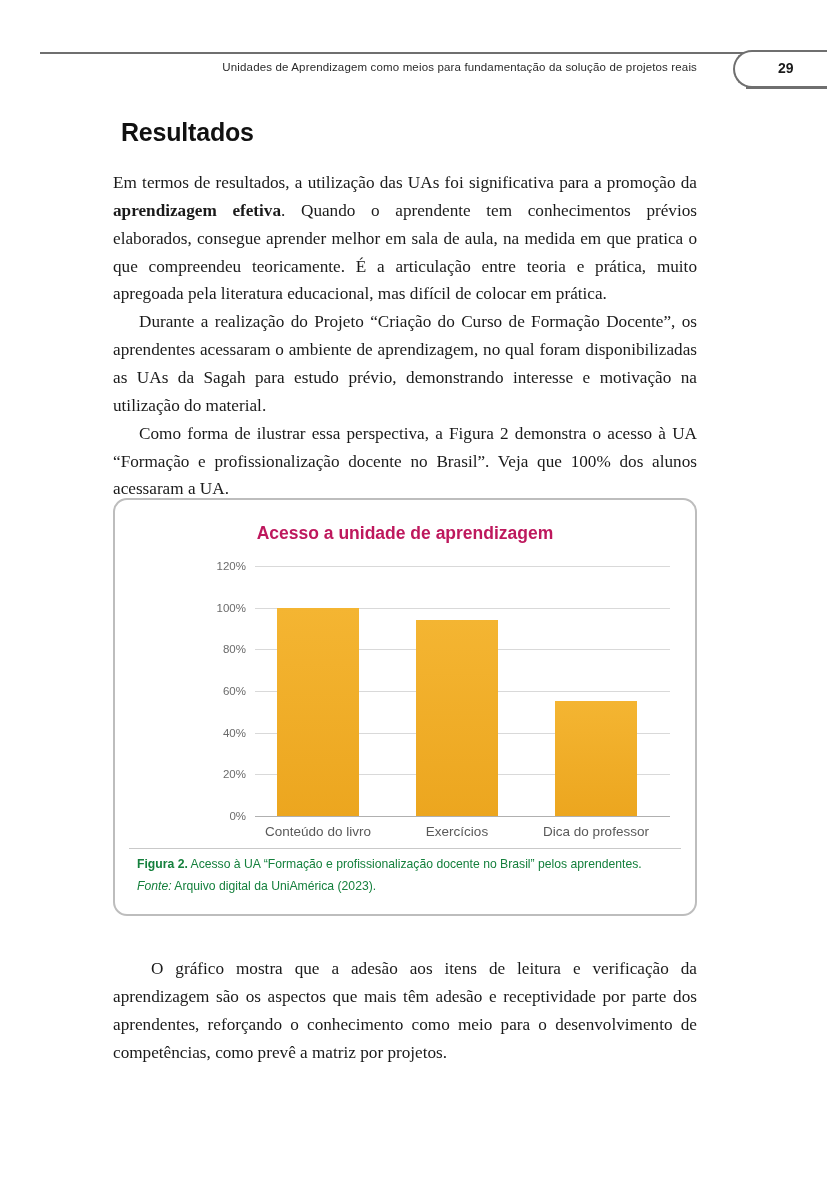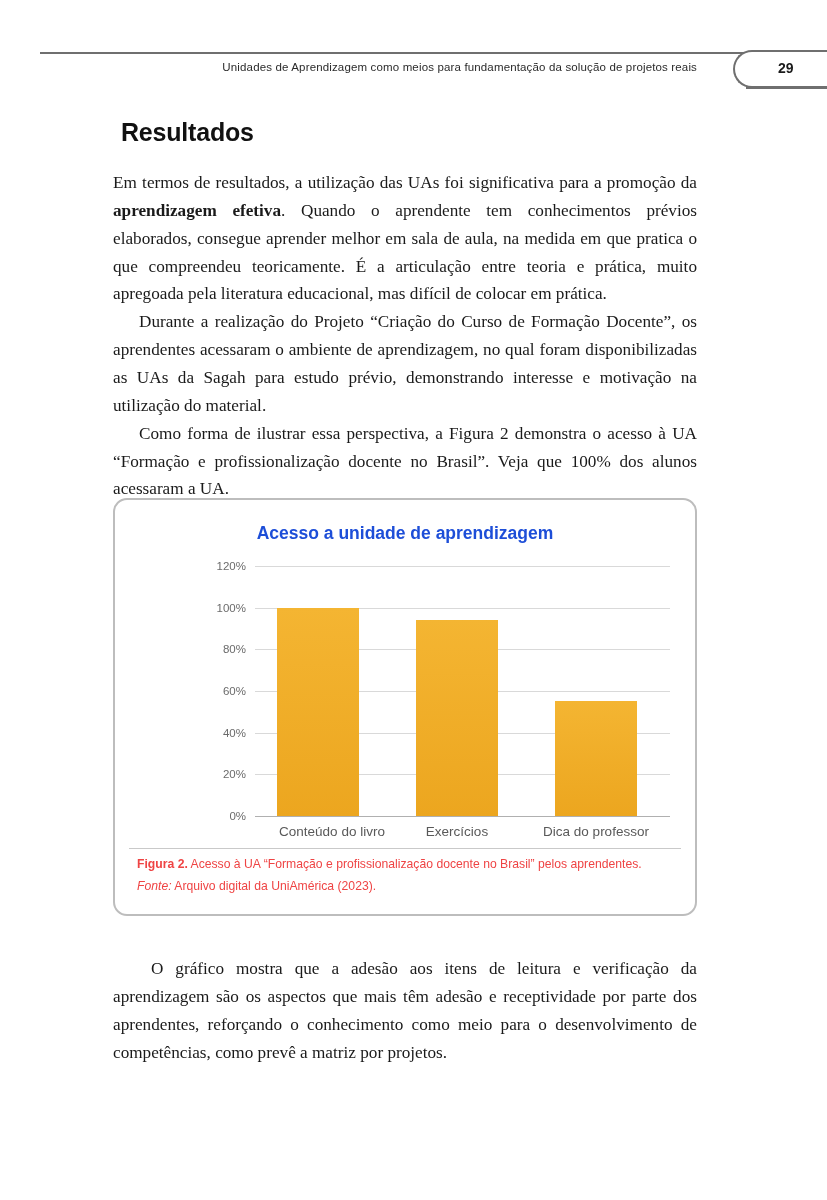--- a/index.html
+++ b/index.html
@@ -127,21 +127,21 @@
   }
   .chart-title {
     position: absolute;
     top: 23px;
     left: 0;
     width: 580px;
     text-align: center;
     font-family: "Liberation Sans", sans-serif;
     font-weight: bold;
     font-size: 17.5px;
-    color: #1d4ed8;
+    color: #be185d;
   }
   .plot {
     position: absolute;
     left: 140px;
     top: 66px;
     width: 415px;
     height: 250px;
   }
   .gridline {
     position: absolute;
@@ -190,21 +190,21 @@
     background: #c9c9c9;
   }
   .caption {
     position: absolute;
     left: 22px;
     top: 355px;
     width: 540px;
     font-family: "Liberation Sans", sans-serif;
     font-size: 12.2px;
     line-height: 1.55;
-    color: #ef4444;
+    color: #15803d;
   }
   .caption b { font-weight: bold; }
   .caption .src { display: block; margin-top: 3px; }
   .caption .src i { font-style: italic; }
 
   .after-figure {
     position: absolute;
     left: 113px;
     top: 955px;
     width: 584px;
@@ -251,21 +251,21 @@
       <div class="ytick" style="top:83.3px;">80%</div>
       <div class="ytick" style="top:125px;">60%</div>
       <div class="ytick" style="top:166.7px;">40%</div>
       <div class="ytick" style="top:208.3px;">20%</div>
       <div class="ytick" style="top:250px;">0%</div>
 
       <div class="bar" style="left:22px;  width:82px; height:208.3px;"></div>
       <div class="bar" style="left:161px; width:82px; height:195.8px;"></div>
       <div class="bar" style="left:300px; width:82px; height:114.6px;"></div>
 
-      <div class="xlabel" style="left:16px;   width:122px;">Conteúdo do livro</div>
+      <div class="xlabel" style="left:2px;   width:122px;">Conteúdo do livro</div>
       <div class="xlabel" style="left:141px; width:122px;">Exercícios</div>
       <div class="xlabel" style="left:280px; width:122px;">Dica do professor</div>
     </div>
   </div>
 
   <div class="caption-rule"></div>
   <div class="caption">
     <span><b>Figura 2.</b><span> Acesso à UA “Formação e profissionalização docente no Brasil” pelos aprendentes.</span></span>
     <span class="src"><i>Fonte:</i><span> Arquivo digital da UniAmérica (2023).</span></span>
   </div>

